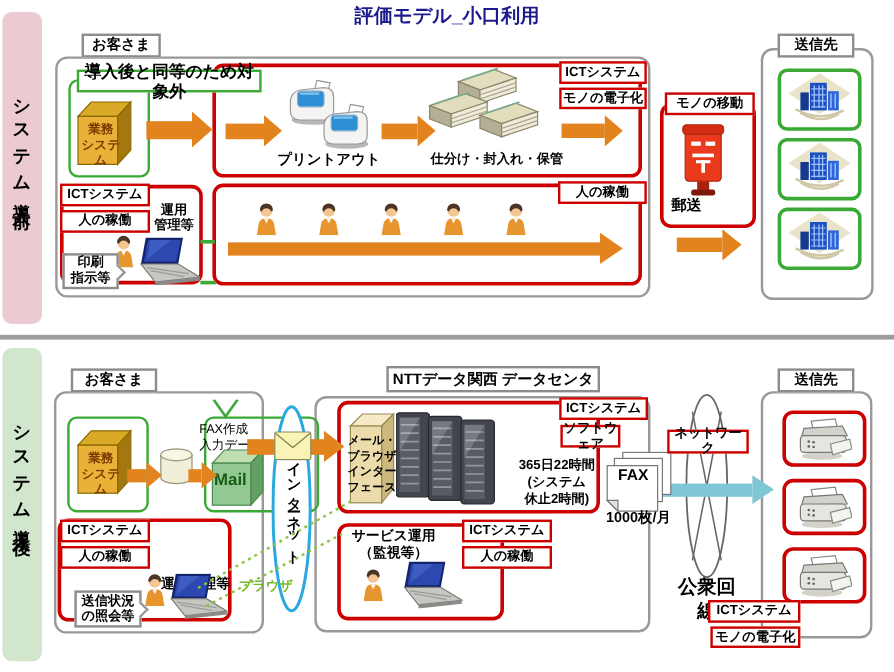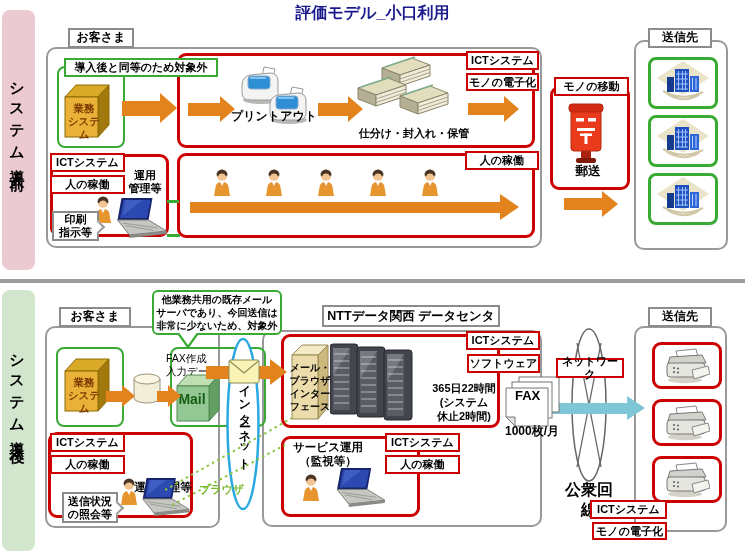--- a/index.html
+++ b/index.html
@@ -151,21 +151,21 @@
 
   <div class="divider" style="top:279px;"></div>
 
   <div class="bar" style="left:2px;top:290px;height:261px;background:var(--green_bar);"></div>
   <div class="vtext" style="left:10px;top:344px;">システム導入後</div>
 
   <div class="cont gray z1" style="left:46px;top:47px;width:496px;height:201px;"></div>
   <div class="lbl gray z6" style="left:68px;top:28px;width:66px;height:20px;">お客さま</div>
 
   <div class="cont green z2" style="left:57px;top:66px;width:68px;height:82px;"></div>
-  <div class="lbl green z6" style="left:64px;top:58px;width:154px;height:19px;font-size:11px;">導入後と同等のため対象外</div>
+  <div class="lbl green z6" style="left:64px;top:58px;width:154px;height:19px;font-size:14px;">導入後と同等のため対象外</div>
 
   <svg class="abs z3" style="left:63px;top:81px" width="48" height="58" viewBox="0 0 48 58">
       <use href="#sym-goldcube"></use>
     </svg>
   <div class="txt z3 b ctr" style="left:63px;top:102px;width:42px;font-size:10.5px;color:#7b3a00;line-height:1.25;">業務
 システム</div>
 
   <div class="arrow" style="left:122px;top:93px;">
     <i class="sh" style="top:8px;width:38px;height:15px;"></i>
       <i class="hd" style="left:38px;top:0;border-width:15px 0 15px 17px;"></i>
@@ -179,21 +179,21 @@
   </div>
 
   <svg class="abs z3" style="left:238px;top:66px" width="74" height="60" viewBox="0 0 74 60">
     <g transform="translate(2,1)">
         <use href="#sym-printer1"></use>
       </g>
     <g transform="translate(30,21)">
         <use href="#sym-printer1"></use>
       </g>
   </svg>
-  <div class="txt z3 b ctr" style="left:230px;top:109px;width:88px;font-size:12px;">プリントアウト</div>
+  <div class="txt z3 b ctr" style="left:230px;top:126px;width:88px;font-size:12px;">プリントアウト</div>
 
   <div class="arrow" style="left:318px;top:96px;">
     <i class="sh" style="top:7px;width:30px;height:13px;"></i>
       <i class="hd" style="left:30px;top:0;border-width:13.5px 0 13.5px 15px;"></i>
   </div>
 
   <svg class="abs z3" style="left:356px;top:56px" width="96" height="72" viewBox="0 0 96 72">
     <g transform="translate(26,2)">
         <use href="#sym-bundle"></use>
       </g>
@@ -253,21 +253,21 @@
 指示等</div>
 
   <div class="conn" style="left:167px;top:200px;width:12px;height:3px;"></div>
   <div class="conn" style="left:167px;top:234px;width:13px;height:3px;"></div>
 
   <div class="lbl red z6" style="left:554px;top:77px;width:75px;height:19px;">モノの移動</div>
   <div class="cont red z2" style="left:550px;top:86px;width:80px;height:104px;"></div>
   <svg class="abs z3" style="left:567px;top:102px" width="38" height="62" viewBox="0 0 38 62">
       <use href="#sym-postbox"></use>
     </svg>
-  <div class="txt z3 b ctr" style="left:568px;top:164px;width:40px;font-size:12.5px;">郵送</div>
+  <div class="txt z3 b ctr" style="left:552px;top:164px;width:40px;font-size:12.5px;">郵送</div>
 
   <div class="arrow" style="left:564px;top:191px;">
     <i class="sh" style="top:7px;width:38px;height:12px;"></i>
       <i class="hd" style="left:38px;top:0;border-width:13px 0 13px 16px;"></i>
   </div>
 
   <div class="cont gray z1" style="left:634px;top:40px;width:94px;height:210px;"></div>
   <div class="lbl gray z6" style="left:648px;top:28px;width:64px;height:20px;">送信先</div>
   <div class="cont green z2 flexbox" style="left:648px;top:57px;width:70px;height:52px;border-width:3px;">
     <svg width="56" height="46" viewBox="0 0 56 46">
@@ -281,23 +281,20 @@
   </div>
   <div class="cont green z2 flexbox" style="left:648px;top:173px;width:70px;height:52px;border-width:3px;">
     <svg width="56" height="46" viewBox="0 0 56 46">
         <use href="#sym-building"></use>
       </svg>
   </div>
 
   <div class="cont gray z1" style="left:45px;top:326px;width:175px;height:202px;"></div>
   <div class="lbl gray z6" style="left:59px;top:307px;width:72px;height:20px;">お客さま</div>
 
-  <div class="lbl green z6" style="left:152px;top:290px;width:130px;height:45px;font-size:10px;line-height:1.3;border-radius:6px;">他業務共用の既存メール
-サーバであり、今回送信は
-非常に少ないため、対象外</div>
   <svg class="abs z6" style="left:176px;top:333px" width="24" height="17" viewBox="0 0 24 17">
     <path d="M2 0 L12 14 L22 0" fill="#fff" stroke="#3aaa35" stroke-width="2.2"></path>
   </svg>
 
   <div class="cont green z2" style="left:56px;top:347px;width:68px;height:80px;"></div>
   <svg class="abs z3" style="left:63px;top:355px" width="48" height="58" viewBox="0 0 48 58">
       <use href="#sym-goldcube"></use>
     </svg>
   <div class="txt z3 b ctr" style="left:63px;top:376px;width:42px;font-size:10.5px;color:#7b3a00;line-height:1.25;">業務
 システム</div>
@@ -355,21 +352,21 @@
         <use href="#sym-rack"></use>
       </g>
     <g transform="translate(54,8)">
         <use href="#sym-rack"></use>
       </g>
   </svg>
   <div class="txt z3 b ctr" style="left:426px;top:381px;width:76px;font-size:11px;line-height:1.28;">365日22時間
 (システム
 休止2時間)</div>
   <div class="lbl red z6" style="left:466px;top:331px;width:74px;height:19px;">ICTシステム</div>
-  <div class="lbl red z6" style="left:467px;top:354px;width:73px;height:19px;">ソフトウェア</div>
+  <div class="lbl red z6" style="left:467px;top:354px;width:50px;height:19px;">ソフトウェア</div>
 
   <div class="cont red z2" style="left:281px;top:436px;width:139px;height:81px;"></div>
   <div class="txt z3 b ctr" style="left:287px;top:440px;width:82px;font-size:11.5px;line-height:1.25;">サービス運用
 （監視等）</div>
   <svg class="abs z3" style="left:300px;top:472px" width="22" height="29" viewBox="0 0 22 29">
       <use href="#sym-person"></use>
     </svg>
   <svg class="abs z3" style="left:332px;top:468px" width="55" height="39" viewBox="0 0 56 40">
       <use href="#sym-laptop"></use>
     </svg>

